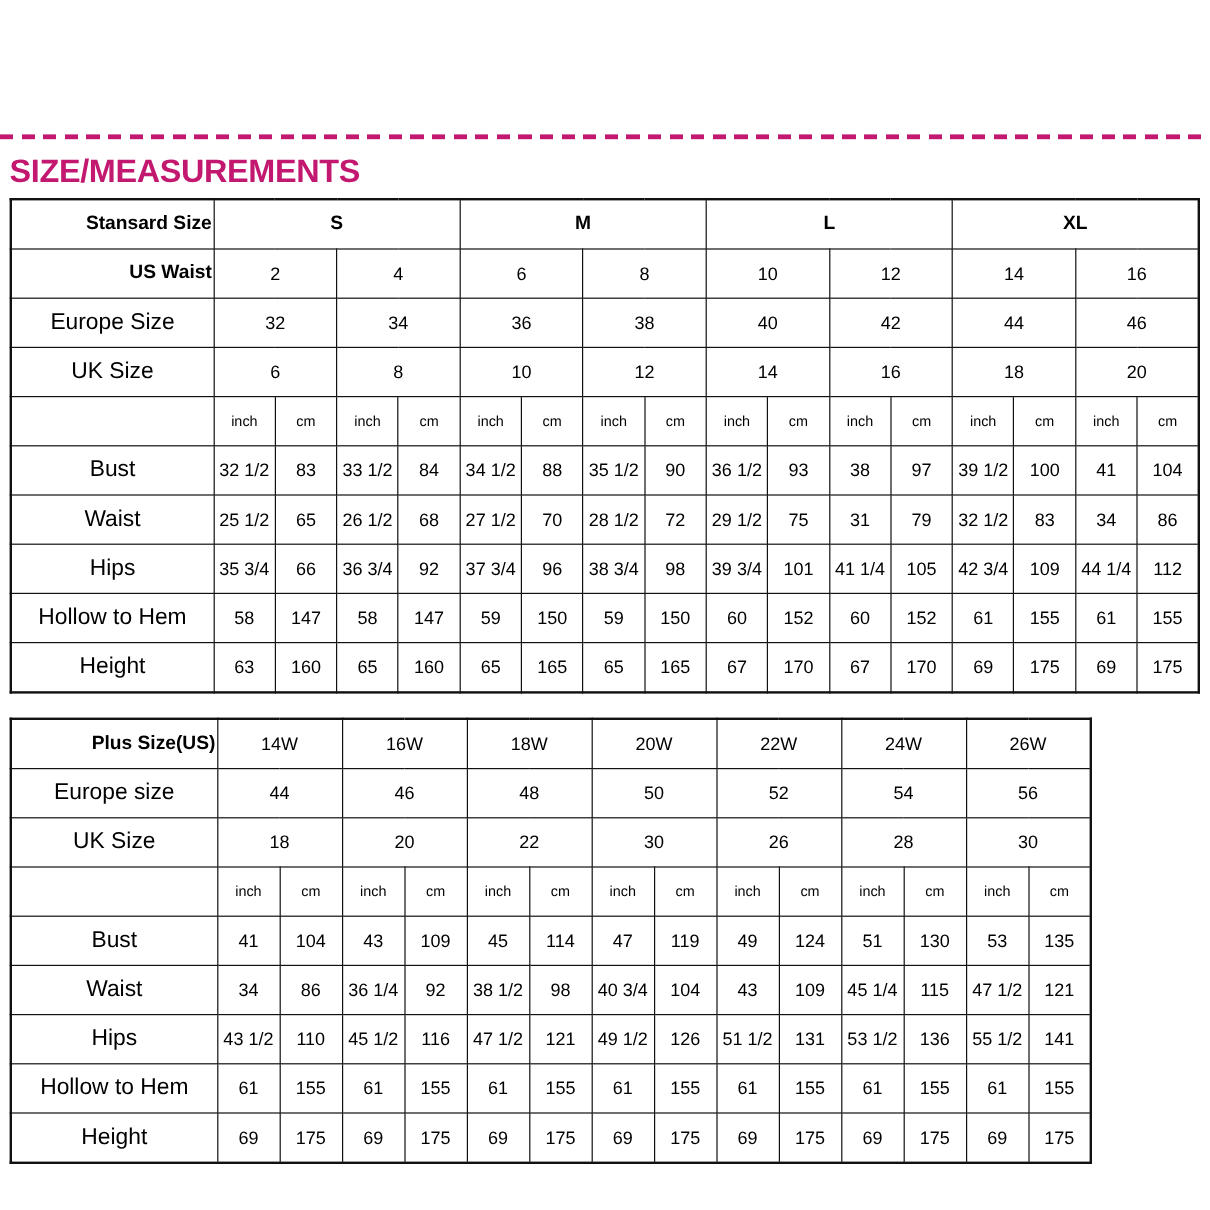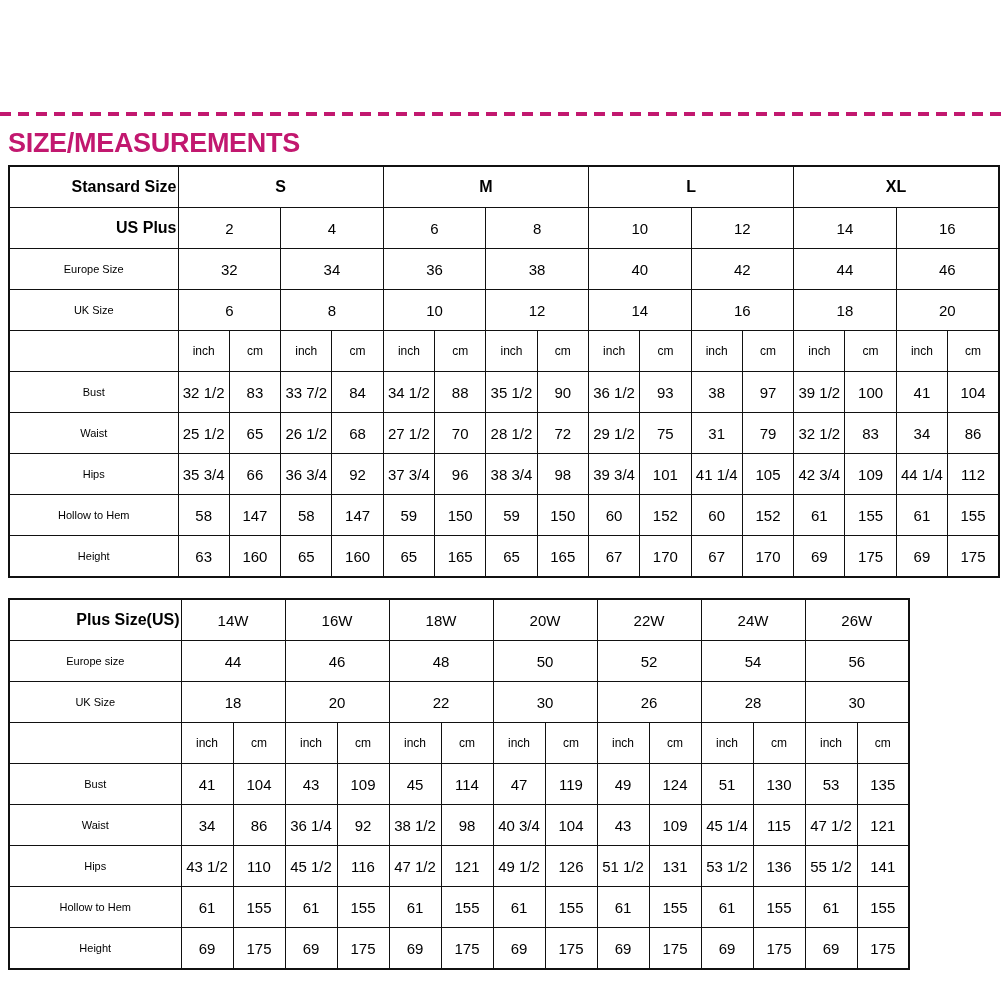--- a/index.html
+++ b/index.html
@@ -55,21 +55,21 @@
     border: 1px solid #111;
     text-align: center;
     vertical-align: middle;
     font-size: 15px;
     height: 40px;
     padding: 0 1px;
     white-space: nowrap;
     overflow: hidden;
   }
   .size-table td.rowhead {
-    font-size: 11px;
+    font-size: 19px;
   }
   .size-table td.bold {
     font-weight: bold;
     font-size: 16px;
     text-align: right;
   }
   .size-table td.grp {
     font-weight: bold;
     font-size: 16px;
   }
@@ -117,21 +117,21 @@
     <tbody>
       <tr>
         <td class="bold">Stansard Size</td>
         <td class="grp" colspan="4">S</td>
         <td class="grp" colspan="4">M</td>
         <td class="grp" colspan="4">L</td>
         <td class="grp" colspan="4">XL</td>
       </tr>
 
       <tr>
-        <td class="bold">US Plus</td>
+        <td class="bold">US Waist</td>
         <td colspan="2">2</td>
         <td colspan="2">4</td>
         <td colspan="2">6</td>
         <td colspan="2">8</td>
         <td colspan="2">10</td>
         <td colspan="2">12</td>
         <td colspan="2">14</td>
         <td colspan="2">16</td>
       </tr>
 
@@ -176,21 +176,21 @@
         <td class="unit">inch</td>
         <td class="unit">cm</td>
         <td class="unit">inch</td>
         <td class="unit">cm</td>
       </tr>
 
       <tr>
         <td class="rowhead">Bust</td>
         <td class="small-num">32 1/2</td>
         <td>83</td>
-        <td class="small-num">33 7/2</td>
+        <td class="small-num">33 1/2</td>
         <td>84</td>
         <td class="small-num">34 1/2</td>
         <td>88</td>
         <td class="small-num">35 1/2</td>
         <td>90</td>
         <td class="small-num">36 1/2</td>
         <td>93</td>
         <td>38</td>
         <td>97</td>
         <td class="small-num">39 1/2</td>

